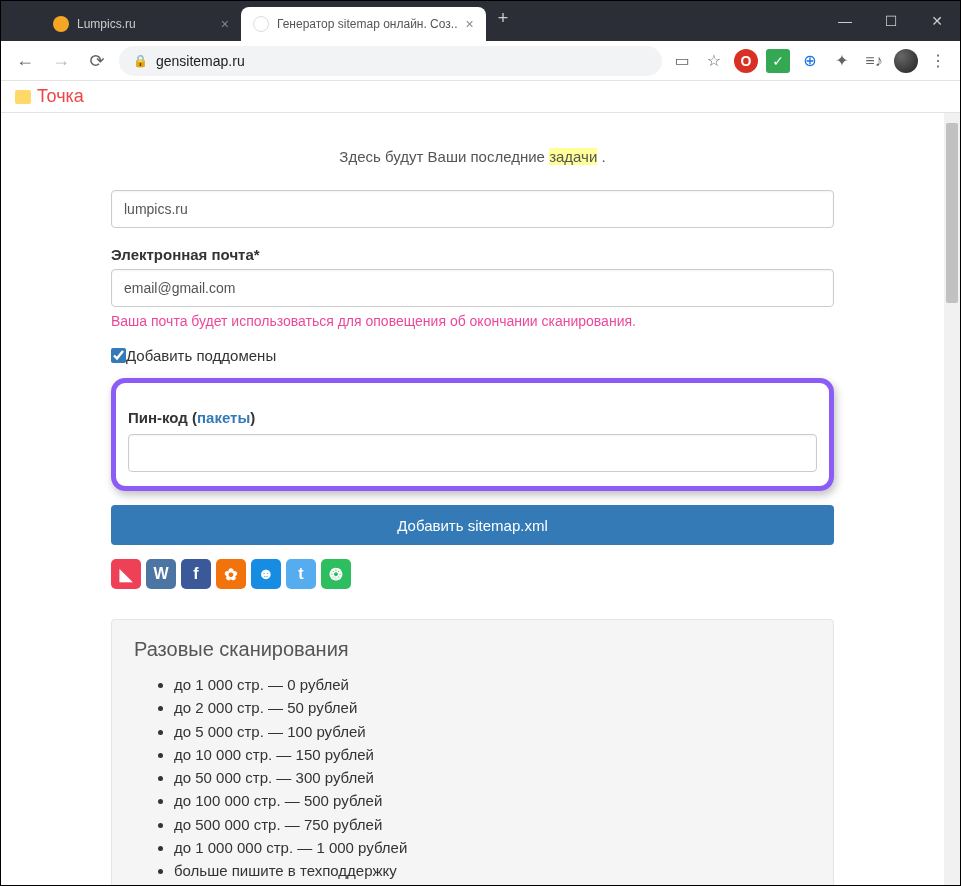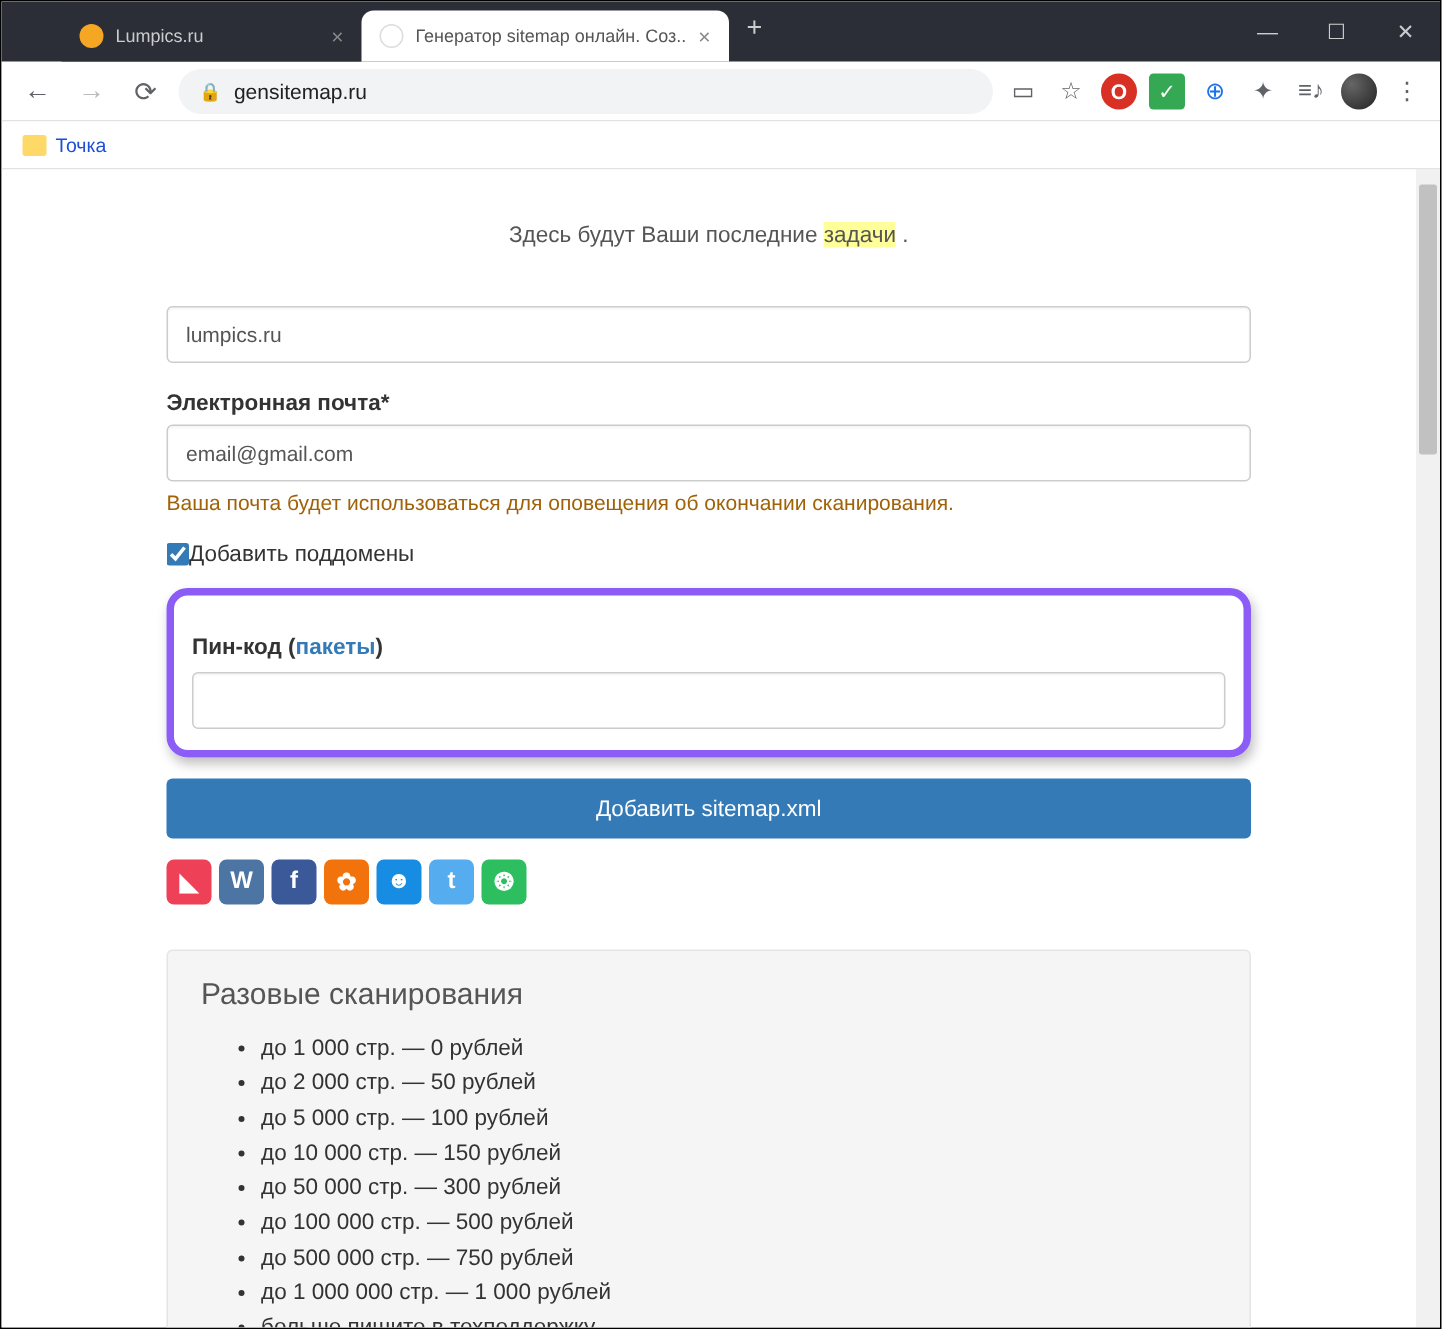--- a/index.html
+++ b/index.html
@@ -16,31 +16,31 @@
 .toolbar{height:40px;background:#fff;display:flex;align-items:center;padding:0 10px;border-bottom:1px solid #e3e3e3;gap:8px}
 .toolbar .navbtn{width:28px;height:28px;display:flex;align-items:center;justify-content:center;color:#5f6368;font-size:18px}
 .addrbar{flex:1;height:30px;background:#f1f3f4;border-radius:15px;display:flex;align-items:center;padding:0 14px;gap:8px;color:#5f6368;font-size:14px}
 .addrbar .lock{font-size:12px}
 .addrbar .url{color:#202124}
 .toolbar .ext{width:24px;height:24px;display:flex;align-items:center;justify-content:center;font-size:16px}
 .ext.red{background:#d93025;color:#fff;border-radius:50%;font-weight:bold;font-size:14px}
 .ext.green{background:#34a853;color:#fff;border-radius:3px;font-size:14px}
 .ext.globe{color:#1a73e8}
 .avatar{width:24px;height:24px;border-radius:50%;background:radial-gradient(circle at 30% 30%,#666,#222)}
-.bookbar{height:32px;background:#fff;display:flex;align-items:center;padding:0 14px;gap:6px;border-bottom:1px solid #e3e3e3;font-size:13px;color:#1d4ed8}
+.bookbar{height:32px;background:#fff;display:flex;align-items:center;padding:0 14px;gap:6px;border-bottom:1px solid #e3e3e3;font-size:18px;color:#ef4444}
 .bookbar .foldericon{width:16px;height:14px;background:#ffd968;border-radius:2px}
 .viewport{position:absolute;top:112px;left:0;right:16px;bottom:0;overflow:hidden;background:#fff}
 .scrollbar{position:absolute;top:112px;right:0;width:16px;bottom:0;background:#f1f1f1}
 .scrollbar .thumb{position:absolute;left:2px;right:2px;top:10px;height:180px;background:#c1c1c1;border-radius:2px}
 .content{padding:20px 110px 0 110px;color:#333}
-.intro{text-align:center;font-size:15px;color:#555;margin:15px 0 39px}
+.intro{text-align:center;font-size:15px;color:#555;margin:15px 0 25px}
 .hl{background:#ffff99}
 .label{font-weight:bold;font-size:15px;margin-bottom:6px;color:#333}
 .input{width:100%;height:38px;border:1px solid #ccc;border-radius:4px;padding:0 12px;font-size:14px;color:#555;box-shadow:inset 0 1px 2px rgba(0,0,0,0.05)}
-.helptext{font-size:14px;color:#a16207;margin-top:6px}
+.helptext{font-size:14px;color:#ec4899;margin-top:6px}
 .formgroup{margin-bottom:18px}
 .checkbox-row{display:flex;align-items:center;gap:0;font-size:15px;margin-bottom:14px}
 .checkbox-row input{width:15px;height:15px;accent-color:#337ab7}
 .highlight-box{border:5px solid #8b5cf6;border-radius:14px;padding:24px 12px 14px;margin-bottom:14px;box-shadow:2px 4px 8px rgba(0,0,0,0.25)}
 .highlight-box .label{margin-bottom:8px;margin-top:2px}
 .highlight-box .link{color:#337ab7}
 .submitbtn{width:100%;height:40px;background:#337ab7;color:#fff;border:none;border-radius:4px;font-size:15px;cursor:pointer}
 .social{display:flex;gap:5px;margin:14px 0 30px}
 .social div{width:30px;height:30px;border-radius:5px;display:flex;align-items:center;justify-content:center;color:#fff;font-size:16px;font-weight:bold}
 .pricebox{background:#f5f5f5;border:1px solid #e5e5e5;border-radius:4px;padding:18px 22px}

